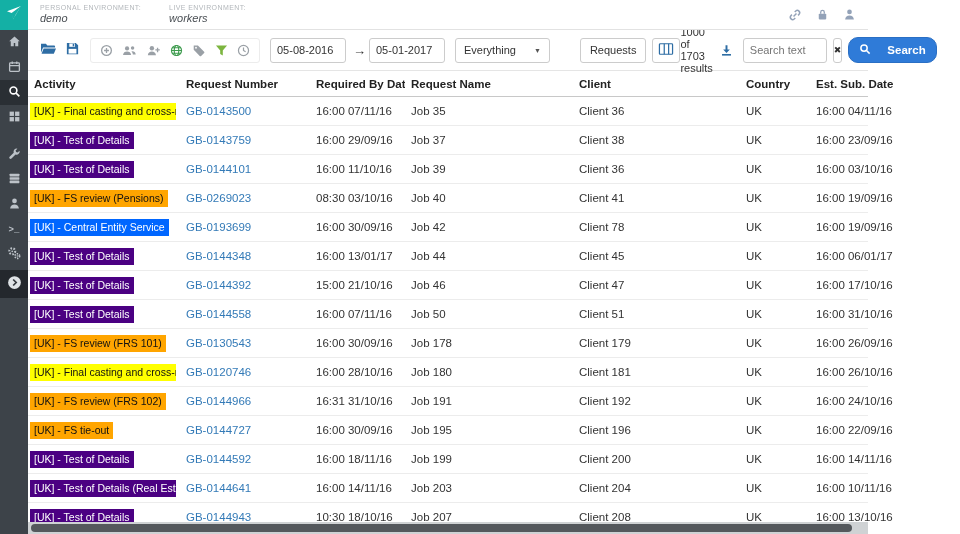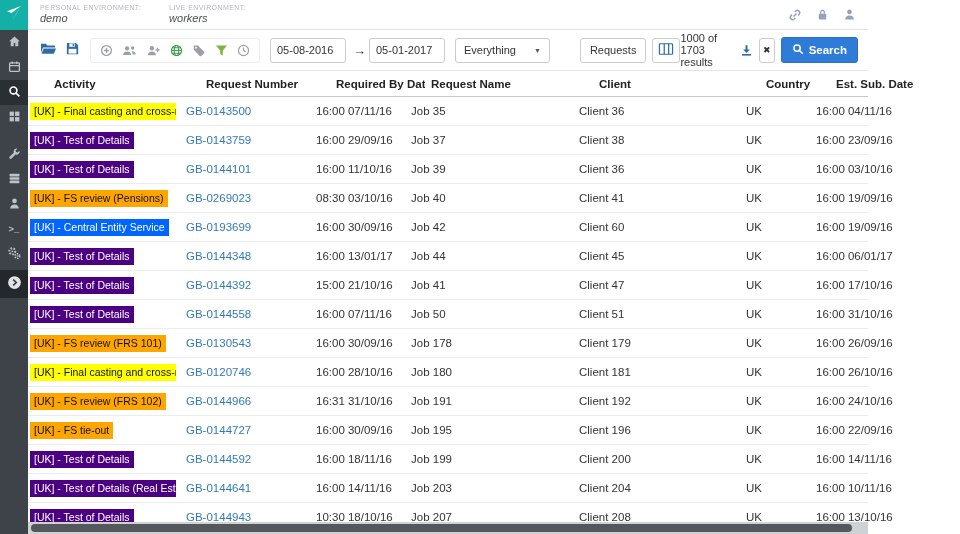--- a/index.html
+++ b/index.html
@@ -50,29 +50,29 @@
          font-size:11px; color:#333; padding:0 9px; cursor:pointer; font-family:inherit; }
   .requests-btn { margin-left:30px; }
   .cols-btn { margin-left:6px; padding:0 5px; display:flex; align-items:center; }
   .results { margin-left:auto; display:flex; align-items:center; gap:7px;
              font-size:11px; color:#333; }
   .dl { display:flex; cursor:pointer; }
   .search-input { width:84px; height:25px; border:1px solid #ccc; border-radius:3px;
                   font-size:11px; padding:0 6px; margin-left:10px; font-family:inherit; }
   .x-btn { margin-left:6px; width:25px; padding:0; font-size:9px; }
   .primary-btn { margin-left:6px; height:26px; background:#2f7bd8; border:1px solid #2a6fc4;
-                 color:#fff; border-radius:3px; font-size:11.5px; font-weight:bold;
-                 padding:0 10px; display:flex; align-items:center; gap:5px;
+                 color:#fff; border-radius:10px; font-size:11.5px; font-weight:bold;
+                 padding:0 10px; display:flex; align-items:center; gap:16px;
                  cursor:pointer; font-family:inherit; }
 
   
   .grid-row { display:grid; align-items:center;
               grid-template-columns:152px 130px 95px 168px 167px 70px 86px 1fr; }
   .thead { height:26px; border-bottom:1px solid #c8c8c8; font-weight:bold;
-           font-size:11.5px; color:#222; background:#fff;padding-left:20px; }
+           font-size:11.5px; color:#222; background:#fff; }
   .hcell { padding-left:6px; white-space:nowrap; cursor:pointer; overflow:hidden; }
   .trow { height:29px; border-bottom:1px solid #ececec; font-size:11.5px;
           color:#333; cursor:pointer; }
   .cell { padding-left:6px; white-space:nowrap; overflow:hidden; }
   .cell.first { padding-left:2px; }
   .chip { display:inline-block; max-width:146px; padding:2.5px 4px; font-size:10.5px;
           white-space:nowrap; overflow:hidden; vertical-align:middle; }
   .reqlink { color:#337ab7; text-decoration:none;text-align:right; }
 
   
@@ -308,20 +308,21 @@
         <span class="dl">
             <svg width="13" height="13" viewBox="0 0 16 16">
               <g fill="#2e6da4">
                 <path d="M6.8 1.5h2.4v5.3h2.9L8 11 3.9 6.8h2.9z"></path>
                 <rect x="2.5" y="12.3" width="11" height="2"></rect>
               </g>
             </svg>
           </span>
       </div>
 
+      <input class="search-input" placeholder="Search text" style="">
       <button class="btn x-btn">✖</button>
       <button class="primary-btn">
         <span><svg width="12" height="12" viewBox="0 0 16 16">
               <g fill="none" stroke="#fff" stroke-width="2">
                 <circle cx="6.7" cy="6.7" r="4.2"></circle>
                 <path d="M10 10l4.2 4.2"></path>
               </g>
             </svg></span>
         <span>Search</span>
       </button>
@@ -401,21 +402,21 @@
 
   <div class="trow grid-row">
     <div class="cell first">
       <span class="chip" style="background: rgb(0, 102, 255); color: rgb(255, 255, 255);">[UK] - Central Entity Service</span>
     </div>
     <div class="cell">
       <a href="#" class="reqlink">GB-0193699</a>
     </div>
     <div class="cell">16:00 30/09/16</div>
     <div class="cell">Job 42</div>
-    <div class="cell">Client 60</div>
+    <div class="cell">Client 78</div>
     <div class="cell">UK</div>
     <div class="cell">16:00 19/09/16</div>
     <div class="cell"></div>
   </div>
 
   <div class="trow grid-row">
     <div class="cell first">
       <span class="chip" style="background: rgb(75, 0, 130); color: rgb(255, 255, 255);">[UK] - Test of Details</span>
     </div>
     <div class="cell">
@@ -430,21 +431,21 @@
   </div>
 
   <div class="trow grid-row">
     <div class="cell first">
       <span class="chip" style="background: rgb(75, 0, 130); color: rgb(255, 255, 255);">[UK] - Test of Details</span>
     </div>
     <div class="cell">
       <a href="#" class="reqlink">GB-0144392</a>
     </div>
     <div class="cell">15:00 21/10/16</div>
-    <div class="cell">Job 41</div>
+    <div class="cell">Job 46</div>
     <div class="cell">Client 47</div>
     <div class="cell">UK</div>
     <div class="cell">16:00 17/10/16</div>
     <div class="cell"></div>
   </div>
 
   <div class="trow grid-row">
     <div class="cell first">
       <span class="chip" style="background: rgb(75, 0, 130); color: rgb(255, 255, 255);">[UK] - Test of Details</span>
     </div>

